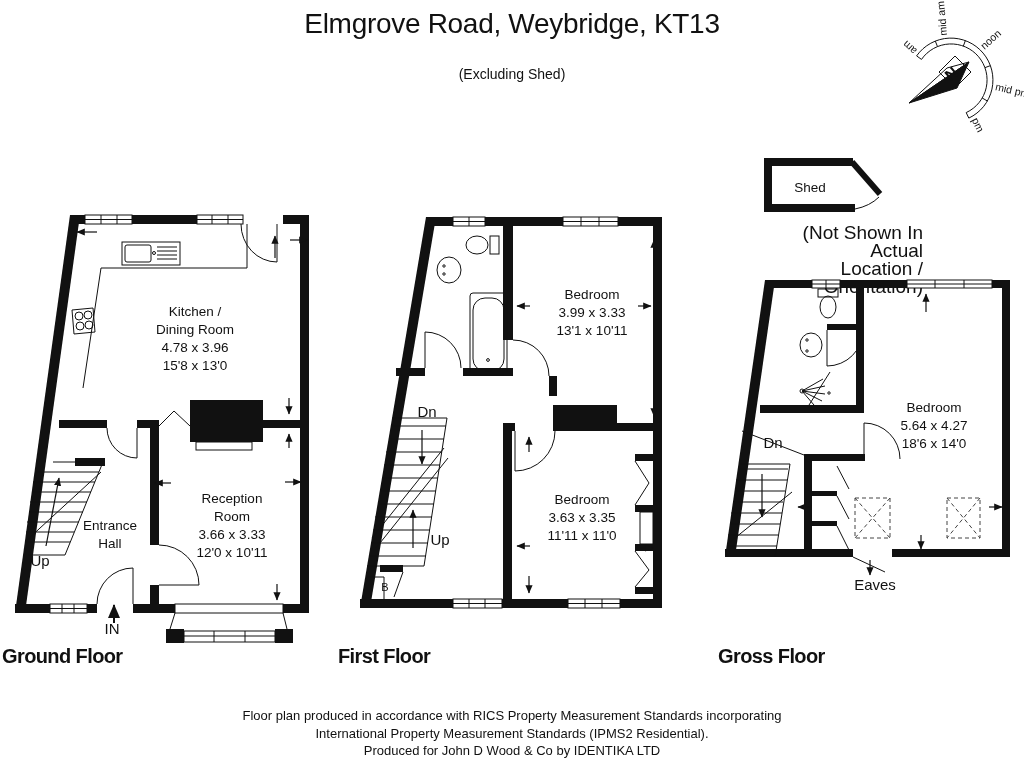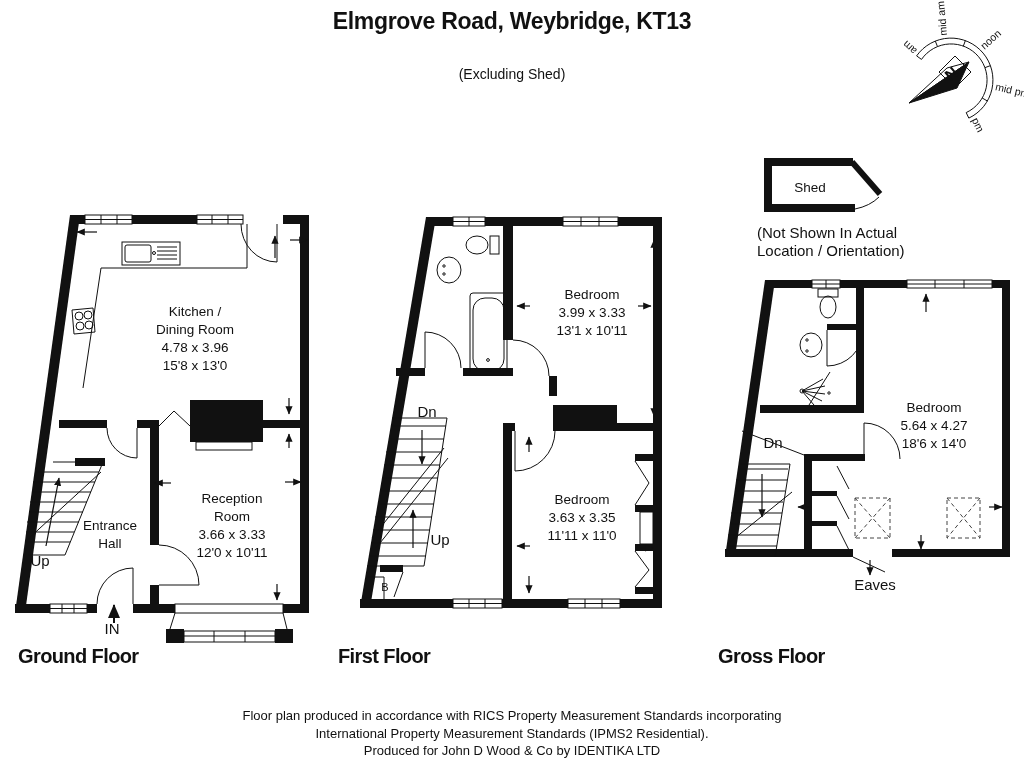--- a/index.html
+++ b/index.html
@@ -1,24 +1,24 @@
 <!DOCTYPE html>
 <html><head>
 <meta charset="utf-8">
 <style>
   html,body{margin:0;padding:0;background:#fff;}
   .page{position:relative;width:1024px;height:768px;background:#ffffff;color:#111;
         font-family:"Liberation Sans",sans-serif;overflow:hidden;}
   .abs{position:absolute;}
   .ctr{transform:translateX(-50%);text-align:center;white-space:nowrap;}
-  .title{font-size:23px;font-weight:bold;letter-spacing:-0.3px;}
+  .title{font-size:28px;font-weight:normal;letter-spacing:-0.3px;}
   .sub{font-size:14px;}
   .floorlabel{font-size:20px;font-weight:bold;letter-spacing:-0.6px;white-space:nowrap;}
   .footer{font-size:13px;text-align:right;}
-  .shednote{font-size:15px;line-height:18px;text-align:left;}
+  .shednote{font-size:19px;line-height:18px;text-align:right;}
   svg{position:absolute;overflow:visible;}
   svg text{font-family:"Liberation Sans",sans-serif;fill:#111;}
   .rm{font-size:13.5px;text-anchor:middle;}
   .lb{font-size:15px;text-anchor:middle;}
   .sm{font-size:11px;text-anchor:middle;}
   .wall{fill:#111;stroke:none;}
   .thin{fill:none;stroke:#111;stroke-width:1;}
   .thick{fill:none;stroke:#111;stroke-width:6;}
   .win{fill:#fff;stroke:#111;stroke-width:1;}
   .open{fill:#fff;stroke:none;}
@@ -398,21 +398,21 @@
     <line class="dim" x1="158" y1="286" x2="158" y2="301" marker-end="url(#ah)"></line>
   </g>
 
   <text class="rm" x="222" y="138">Bedroom</text>
   <text class="rm" x="222" y="156">5.64 x 4.27</text>
   <text class="rm" x="222" y="174">18'6 x 14'0</text>
   <text class="lb" x="61" y="174">Dn</text>
   <text class="lb" x="163" y="316">Eaves</text>
 </svg>
 
-<div class="abs floorlabel" style="left:18px;top:645px">Ground Floor</div>
+<div class="abs floorlabel" style="left:2px;top:645px">Ground Floor</div>
 <div class="abs floorlabel" style="left:338px;top:645px">First Floor</div>
 <div class="abs floorlabel" style="left:718px;top:645px">Gross Floor</div>
 
 <div class="abs ctr footer" style="left:512px;top:708px">Floor plan produced in accordance with RICS Property Measurement Standards incorporating</div>
 <div class="abs ctr footer" style="left:512px;top:726px">International Property Measurement Standards (IPMS2 Residential).</div>
 <div class="abs ctr footer" style="left:512px;top:743px">Produced for John D Wood &amp; Co by IDENTIKA LTD</div>
 
 </div>
 
 </body></html>

